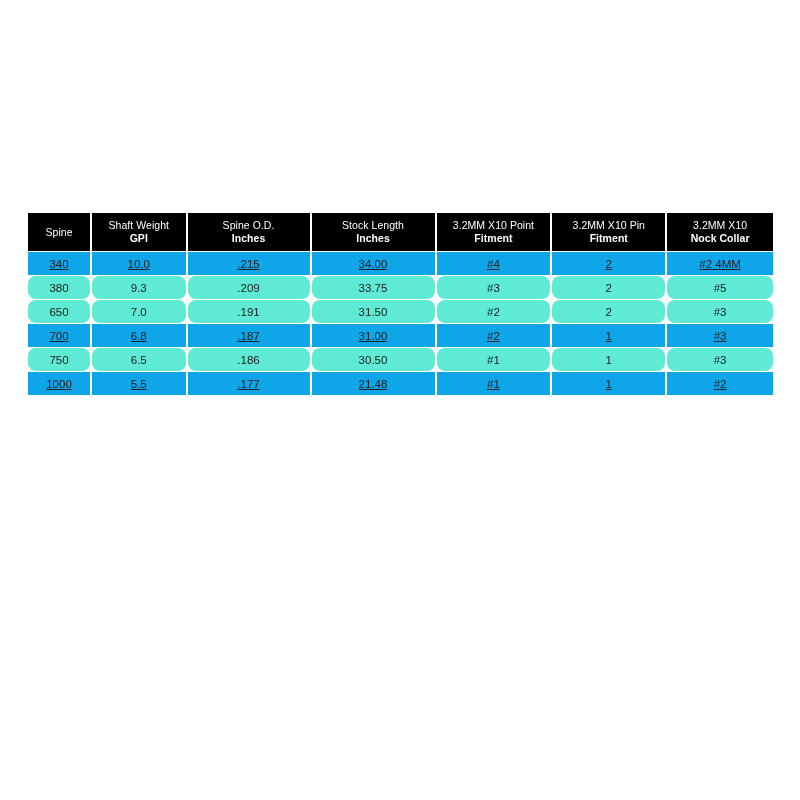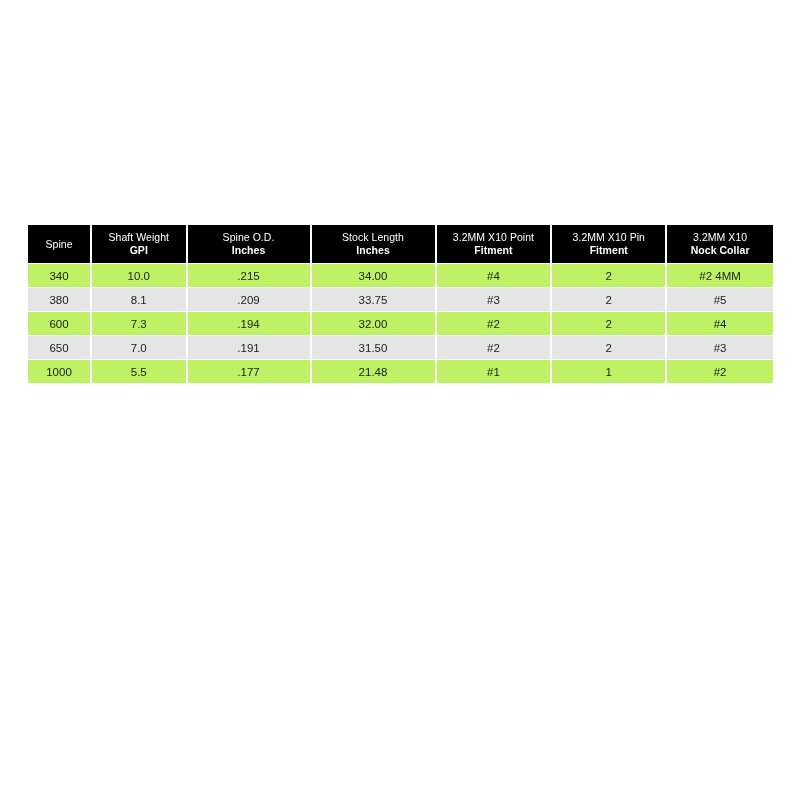--- a/index.html
+++ b/index.html
@@ -20,21 +20,20 @@
     left: 26px;
     top: 212px;
     width: 749px;
   }
 
   table.spec-table {
     border-collapse: separate;
     border-spacing: 2px 1px;
     width: 749px;
     table-layout: fixed;
-    margin-top: 12px;
   }
 
   
   thead th {
     background: #000000;
     color: #ffffff;
     font-size: 10.5px;
     line-height: 13px;
     font-weight: 400;
     text-align: center;
@@ -50,22 +49,22 @@
   tbody td {
     height: 23px;
     font-size: 11.5px;
     color: #222222;
     text-align: center;
     vertical-align: middle;
     font-weight: 400;
     padding: 0 2px;
     white-space: nowrap;
   }
-  tbody tr.row-light td { background: #bef264; }
-  tbody tr.row-dark  td { background: #e5e5e5; }
+  tbody tr.row-light td { background: #0ea5e9; text-decoration: underline; }
+  tbody tr.row-dark  td { background: #5eead4; border-radius: 8px; }
 
   
   col.c-spine  { width: 61px; }
   col.c-gpi    { width: 92px; }
   col.c-od     { width: 120px; }
   col.c-len    { width: 121px; }
   col.c-point  { width: 112px; }
   col.c-pin    { width: 111px; }
   col.c-nock   { width: 104px; }
 </style>
@@ -119,43 +118,52 @@
           <td>340</td>
           <td>10.0</td>
           <td>.215</td>
           <td>34.00</td>
           <td>#4</td>
           <td>2</td>
           <td>#2 4MM</td>
         </tr>
         <tr class="row-dark">
           <td>380</td>
-          <td>8.1</td>
+          <td>9.3</td>
           <td>.209</td>
           <td>33.75</td>
           <td>#3</td>
           <td>2</td>
           <td>#5</td>
-        </tr>
-        <tr class="row-light">
-          <td>600</td>
-          <td>7.3</td>
-          <td>.194</td>
-          <td>32.00</td>
-          <td>#2</td>
-          <td>2</td>
-          <td>#4</td>
         </tr>
         <tr class="row-dark">
           <td>650</td>
           <td>7.0</td>
           <td>.191</td>
           <td>31.50</td>
           <td>#2</td>
           <td>2</td>
+          <td>#3</td>
+        </tr>
+        <tr class="row-light">
+          <td>700</td>
+          <td>6.8</td>
+          <td>.187</td>
+          <td>31.00</td>
+          <td>#2</td>
+          <td>1</td>
+          <td>#3</td>
+        </tr>
+        <tr class="row-dark">
+          <td>750</td>
+          <td>6.5</td>
+          <td>.186</td>
+          <td>30.50</td>
+          <td>#1</td>
+          <td>1</td>
           <td>#3</td>
         </tr>
         <tr class="row-light">
           <td>1000</td>
           <td>5.5</td>
           <td>.177</td>
           <td>21.48</td>
           <td>#1</td>
           <td>1</td>
           <td>#2</td>

